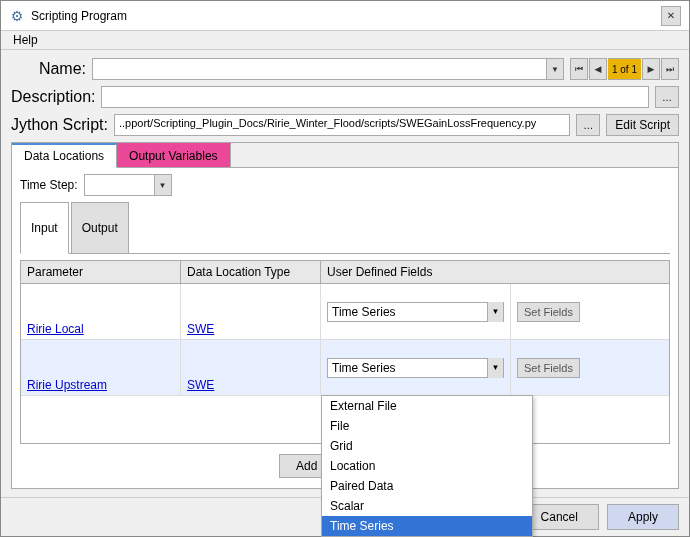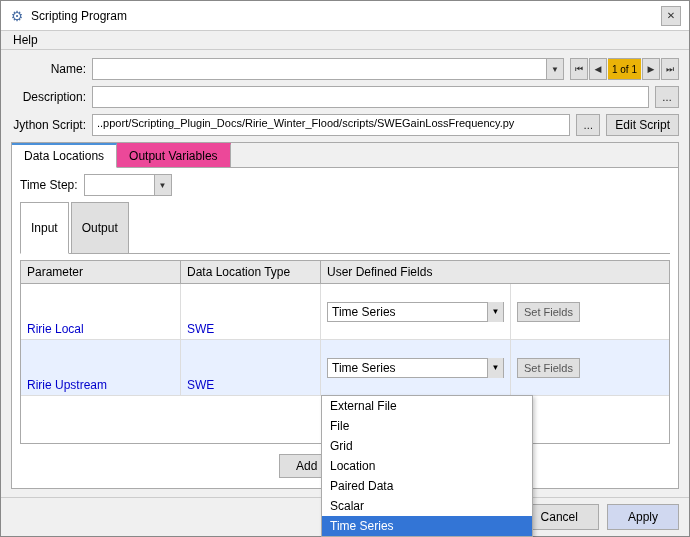--- a/index.html
+++ b/index.html
@@ -87,21 +87,21 @@
       gap: 6px;
     }
     .field-row {
       display: flex;
       align-items: center;
       gap: 6px;
     }
     .field-label {
       min-width: 75px;
       text-align: right;
-      font-size: 12px;
+      font-size: 16px;
       color: #000;
     }
     .field-input {
       flex: 1;
       height: 22px;
       border: 1px solid #aaa;
       background: #fff;
       padding: 2px 4px;
       font-size: 12px;
     }
@@ -291,20 +291,21 @@
     .td {
       padding: 3px 6px;
       font-size: 12px;
       border-right: 1px solid #ddd;
       display: flex;
       align-items: center;
     }
     .td:last-child { border-right: none; }
     .td a {
       color: #0000cc;
+      text-decoration: underline;
       cursor: pointer;
       margin-top: 35px;
     }
     .td-select {
       position: relative;
       display: flex;
       align-items: center;
     }
     .select-wrapper {
       display: flex;

